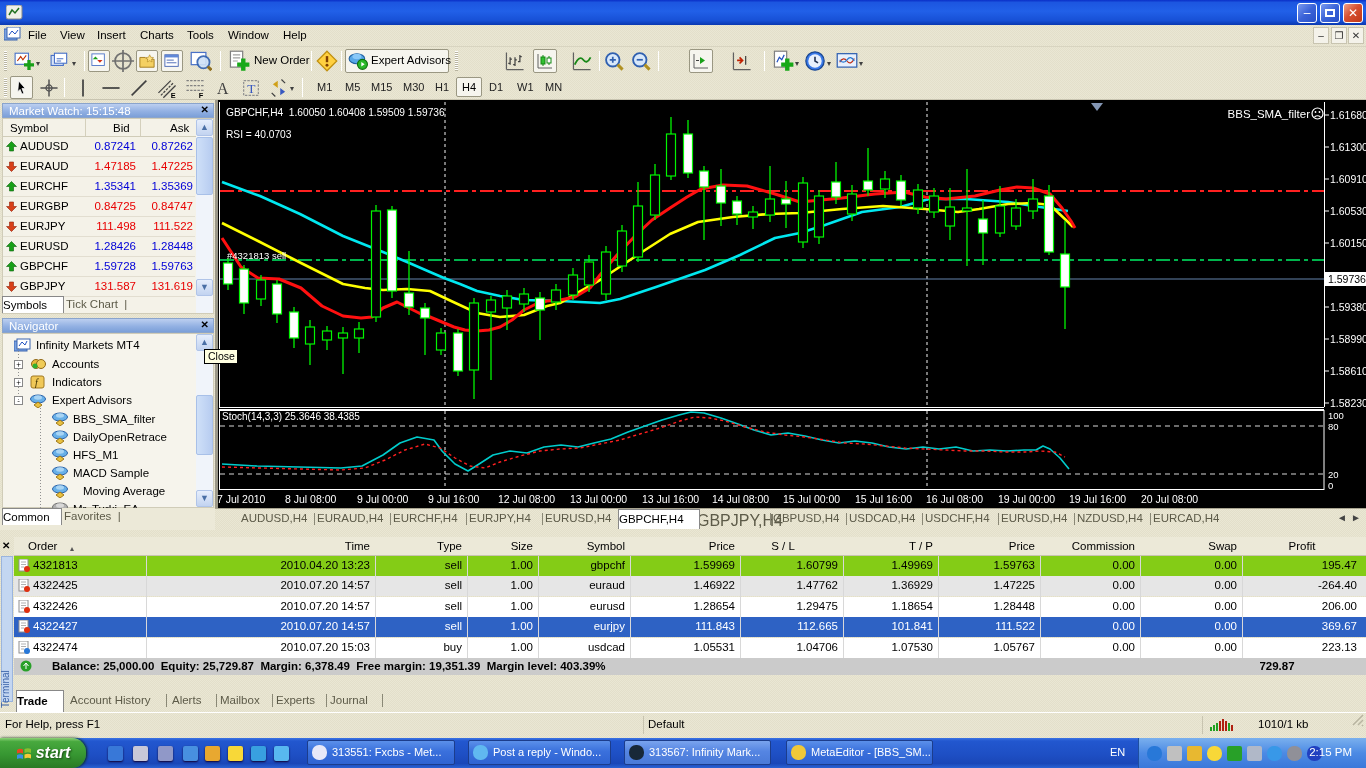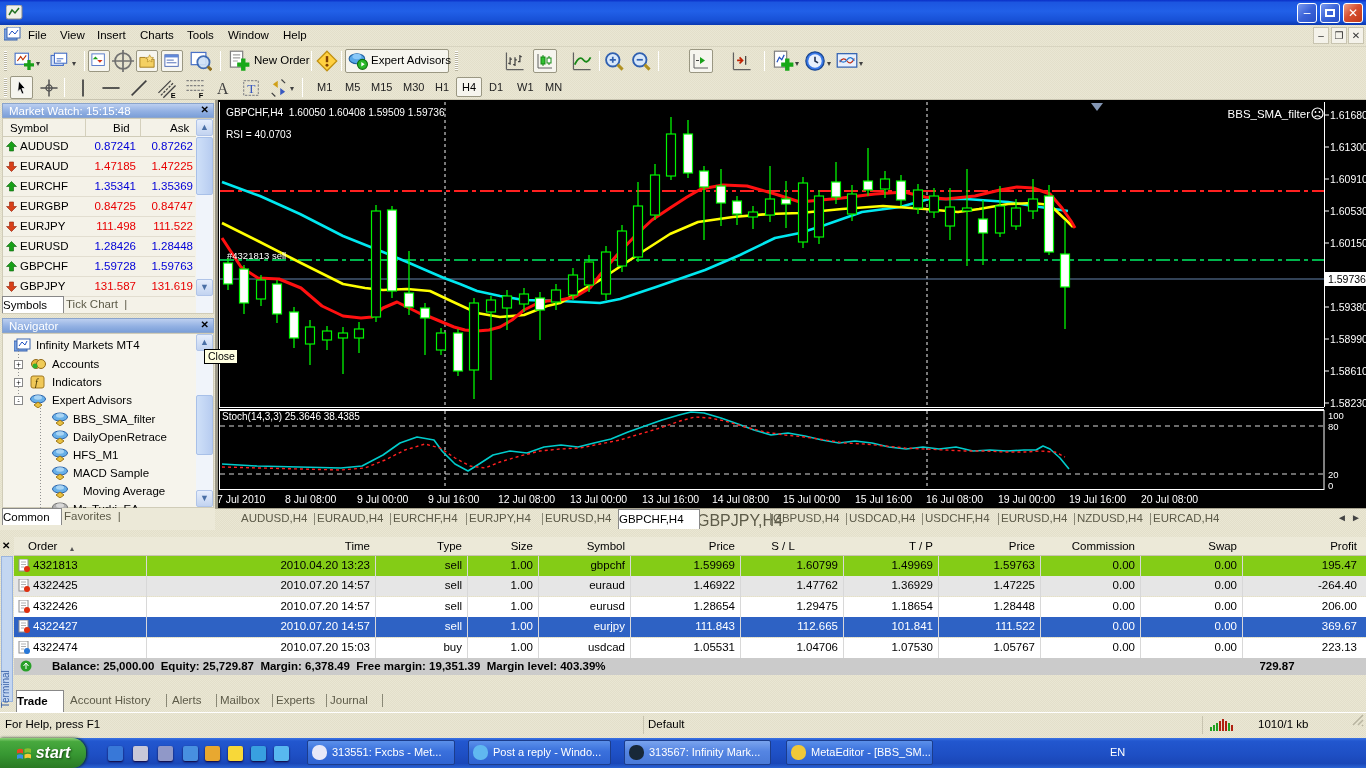--- a/index.html
+++ b/index.html
@@ -675,21 +675,21 @@
 <div id="term-hdr" style="left:260px;top:540px;width:110px;text-align:right">Time</div>
 <div id="term-hdr" style="left:352px;top:540px;width:110px;text-align:right">Type</div>
 <div id="term-hdr" style="left:423px;top:540px;width:110px;text-align:right">Size</div>
 <div id="term-hdr" style="left:515px;top:540px;width:110px;text-align:right">Symbol</div>
 <div id="term-hdr" style="left:625px;top:540px;width:110px;text-align:right">Price</div>
 <div id="term-hdr" style="left:728px;top:540px;width:110px;text-align:center">S / L</div>
 <div id="term-hdr" style="left:823px;top:540px;width:110px;text-align:right">T / P</div>
 <div id="term-hdr" style="left:925px;top:540px;width:110px;text-align:right">Price</div>
 <div id="term-hdr" style="left:1025px;top:540px;width:110px;text-align:right">Commission</div>
 <div id="term-hdr" style="left:1127px;top:540px;width:110px;text-align:right">Swap</div>
-<div id="term-hdr" style="left:1247px;top:540px;width:110px;text-align:right">Profit</div>
+<div id="term-hdr" style="left:1247px;top:540px;width:110px;text-align:center">Profit</div>
 <div class="abs" style="left:70px;top:544px;font-size:8px;color:#555">▴</div>
 <div class="trow" style="top:556px;background:#84cc16;color:#000">
     <svg width="13" height="14" style="position:absolute;left:4px;top:3px">
       <rect x="1" y="0" width="9" height="12" fill="#fff" stroke="#909090"></rect>
       <path d="M3,3 h5 M3,5.5 h5 M3,8 h3" stroke="#b0b0b0"></path>
       <circle cx="9" cy="10" r="3" fill="#e03010"></circle>
     </svg>
     <div style="left:19px">4321813</div>
     <div class="num" style="left:196px;width:160px">2010.04.20 13:23</div>
     <div class="num" style="left:288px;width:160px">sell</div>
@@ -848,12 +848,24 @@
     <div class="qicon" style="left:274px;top:8px;background:#58b8f0;box-shadow:0 1px 2px #103"></div>
     <div class="taskbtn" style="left:307px;width:148px;">313551: Fxcbs - Met...</div>
     <div class="ticon" style="left:312px;top:7px;background:#e8e8f8;border-radius:7px"></div>
     <div class="taskbtn" style="left:468px;width:143px;">Post a reply - Windo...</div>
     <div class="ticon" style="left:473px;top:7px;background:#60b8f0;border-radius:7px"></div>
     <div class="taskbtn" style="left:624px;width:147px;background:linear-gradient(180deg,#7aa4ee 0%,#5585e2 45%,#4a7ad8 100%);">313567: Infinity Mark...</div>
     <div class="ticon" style="left:629px;top:7px;background:#182838;border-radius:7px"></div>
     <div class="taskbtn" style="left:786px;width:147px;">MetaEditor - [BBS_SM...</div>
     <div class="ticon" style="left:791px;top:7px;background:#f0c838;border-radius:7px"></div>
     <span class="abs" style="left:1110px;top:8px;color:#fff;font-size:11px">EN</span>
+    <div id="tray">
+      <div class="qicon" style="left:8px;top:8px;background:#2878d8;border-radius:7px"></div>
+      <div class="qicon" style="left:28px;top:8px;background:#c0c0c0;border-radius:2px"></div>
+      <div class="qicon" style="left:48px;top:8px;background:#e8b830;border-radius:2px"></div>
+      <div class="qicon" style="left:68px;top:8px;background:#f8d838;border-radius:7px"></div>
+      <div class="qicon" style="left:88px;top:8px;background:#28a028;border-radius:2px"></div>
+      <div class="qicon" style="left:108px;top:8px;background:#b0b8c8;border-radius:2px"></div>
+      <div class="qicon" style="left:128px;top:8px;background:#3898e8;border-radius:7px"></div>
+      <div class="qicon" style="left:148px;top:8px;background:#909098;border-radius:7px"></div>
+      <div class="qicon" style="left:168px;top:8px;background:#2040c0;border-radius:7px"></div>
+      <span style="position:absolute;right:14px;top:8px;color:#fff;font-size:11.5px">2:15 PM</span>
+    </div>
   </div>
 </body></html>

